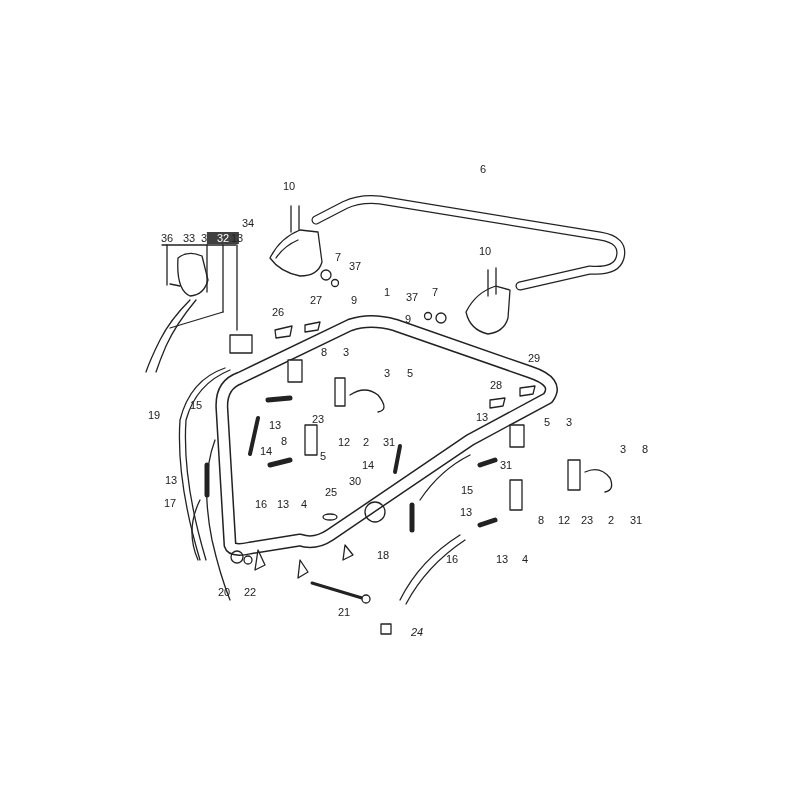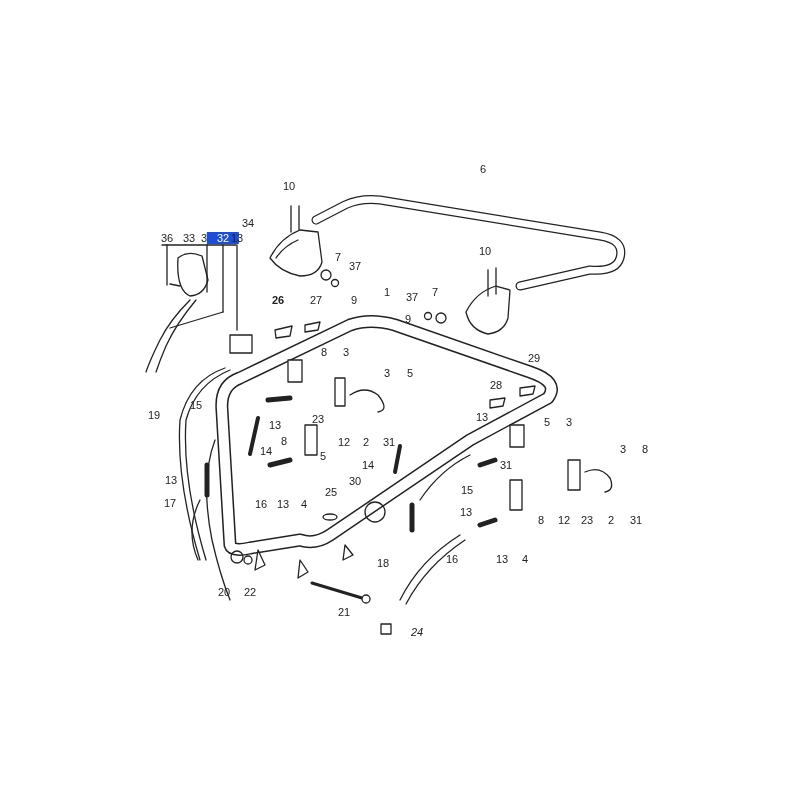--- a/index.html
+++ b/index.html
@@ -1,19 +1,19 @@
 <!DOCTYPE html>
 <html><head>
 <meta charset="utf-8">
 <style>
   html, body { margin:0; padding:0; background:#ffffff; }
   #stage { position:relative; width:800px; height:800px; overflow:hidden; background:#fff; font-family:"Liberation Sans", sans-serif; }
   svg#art { position:absolute; left:0; top:0; }
   .lbl { position:absolute; font-size:11px; color:#222; line-height:12px; white-space:nowrap; transform:translate(-50%,-50%); }
-  .lbl.hl { background:#1d4ed8; color:#fff; padding:0 10px; }
+  .lbl.hl { background:#404040; color:#fff; padding:0 10px; }
 </style>
 </head>
 <body>
 
 <div id="stage">
   <svg id="art" width="800" height="800" viewBox="0 0 800 800" fill="none" stroke="#222" stroke-width="1.3" stroke-linecap="round" stroke-linejoin="round">
 
     <g>
       <path d="M316 220 L345 205 Q360 198 380 200 L600 236 Q625 240 620 258 Q616 272 590 270 L520 286" stroke-width="9" stroke="#222"></path>
       <path d="M316 220 L345 205 Q360 198 380 200 L600 236 Q625 240 620 258 Q616 272 590 270 L520 286" stroke-width="6.5" stroke="#fff"></path>
@@ -101,21 +101,21 @@
       <span class="lbl" style="left: 201px; top: 223px; margin-left: 47px;">34</span>
       <span class="lbl" style="left: 167px; top: 238px;">36</span>
       <span class="lbl" style="left: 189px; top: 238px;">33</span>
       <span class="lbl" style="left: 207px; top: 238px;">35</span>
       <span class="lbl hl" style="left: 223px; top: 238px;">32</span>
       <span class="lbl" style="left: 237px; top: 238px;">13</span>
       <span class="lbl" style="left: 338px; top: 257px;">7</span>
       <span class="lbl" style="left: 355px; top: 266px;">37</span>
       <span class="lbl" style="left: 354px; top: 300px;">9</span>
       <span class="lbl" style="left: 485px; top: 251px;">10</span>
-      <span class="lbl" style="left: 278px; top: 300px; font-weight: bold;">26</span>
+      <span class="lbl" style="left: 278px; top: 312px;">26</span>
       <span class="lbl" style="left: 316px; top: 300px;">27</span>
       <span class="lbl" style="left: 387px; top: 292px;">1</span>
       <span class="lbl" style="left: 412px; top: 297px;">37</span>
       <span class="lbl" style="left: 435px; top: 292px;">7</span>
       <span class="lbl" style="left: 408px; top: 319px;">9</span>
       <span class="lbl" style="left: 346px; top: 352px;">3</span>
       <span class="lbl" style="left: 324px; top: 352px;">8</span>
       <span class="lbl" style="left: 534px; top: 358px; text-align: right;">29</span>
       <span class="lbl" style="left: 387px; top: 373px;">3</span>
       <span class="lbl" style="left: 410px; top: 373px;">5</span>
@@ -144,21 +144,21 @@
       <span class="lbl" style="left: 170px; top: 503px;">17</span>
       <span class="lbl" style="left: 261px; top: 504px;">16</span>
       <span class="lbl" style="left: 283px; top: 504px;">13</span>
       <span class="lbl" style="left: 304px; top: 504px;">4</span>
       <span class="lbl" style="left: 466px; top: 512px;">13</span>
       <span class="lbl" style="left: 541px; top: 520px;">8</span>
       <span class="lbl" style="left: 564px; top: 520px;">12</span>
       <span class="lbl" style="left: 587px; top: 520px;">23</span>
       <span class="lbl" style="left: 611px; top: 520px;">2</span>
       <span class="lbl" style="left: 636px; top: 520px;">31</span>
-      <span class="lbl" style="left: 383px; top: 555px; margin-top: 8px;">18</span>
+      <span class="lbl" style="left: 383px; top: 555px;">18</span>
       <span class="lbl" style="left: 452px; top: 559px;">16</span>
       <span class="lbl" style="left: 502px; top: 559px;">13</span>
       <span class="lbl" style="left: 525px; top: 559px;">4</span>
       <span class="lbl" style="left: 224px; top: 592px;">20</span>
       <span class="lbl" style="left: 250px; top: 592px;">22</span>
       <span class="lbl" style="left: 344px; top: 612px;">21</span>
       <span class="lbl" style="left: 417px; top: 632px; font-style: italic;">24</span>
     </div>
 </div>
 

